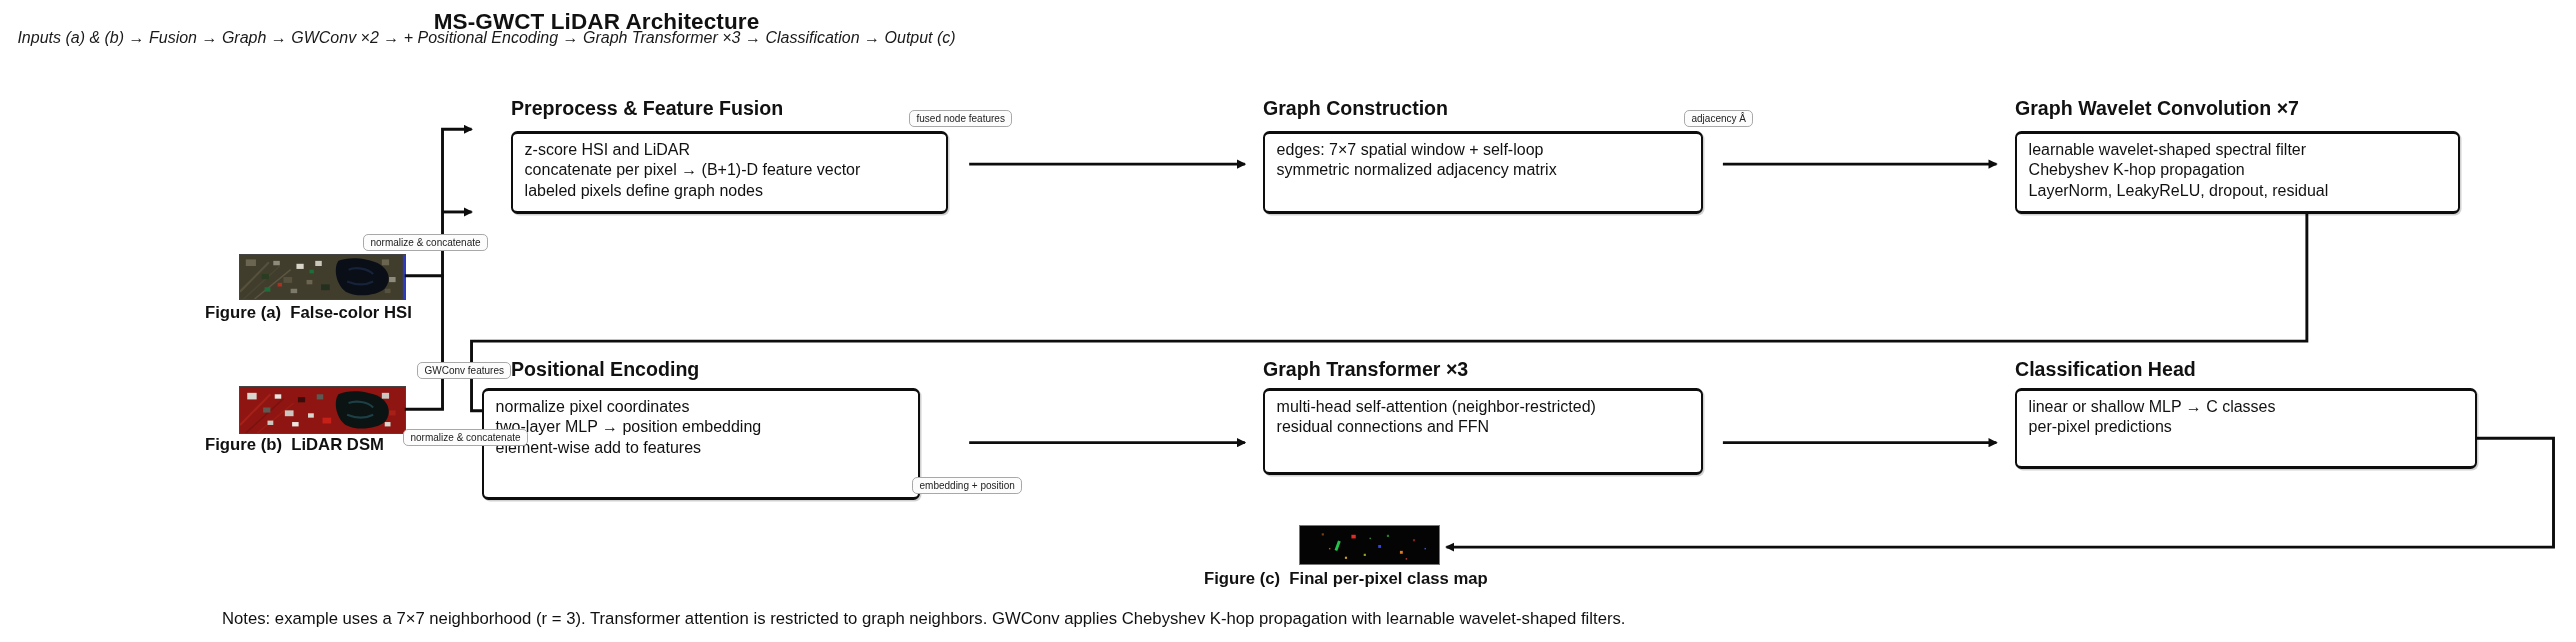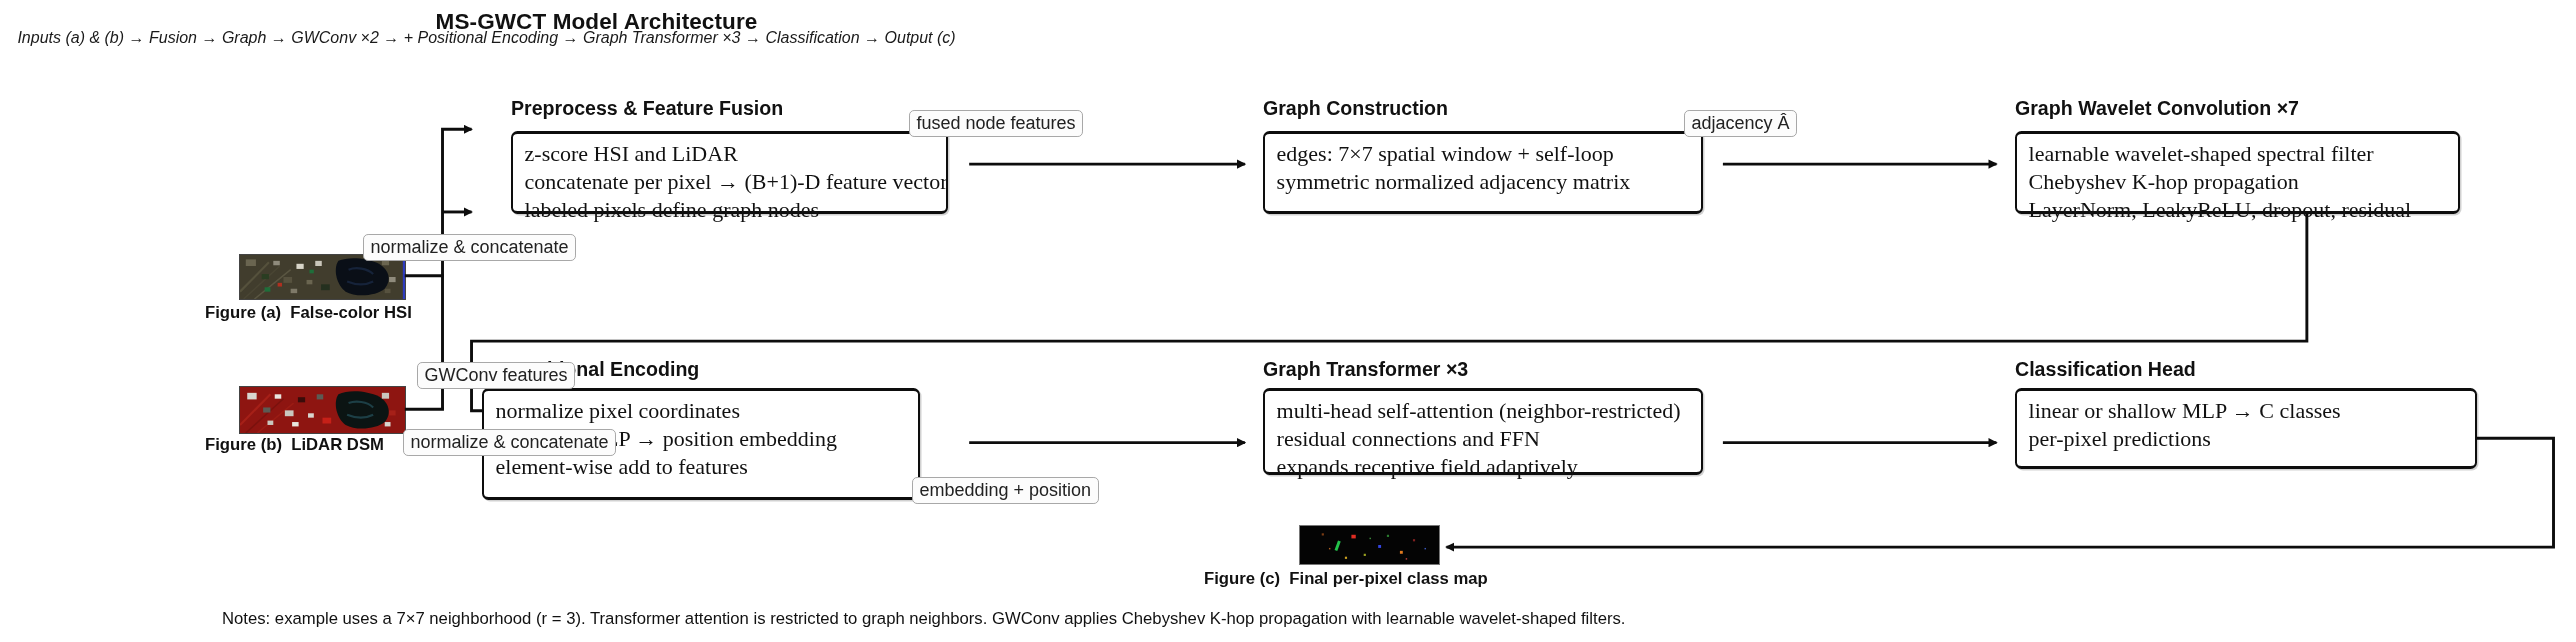--- a/index.html
+++ b/index.html
@@ -9,35 +9,35 @@
   }
   .main-title{position:absolute;left:299px;top:8.7px;width:595px;text-align:center;
     font-size:22.5px;font-weight:bold;letter-spacing:0.1px;}
   .subtitle{position:absolute;left:17.4px;top:29px;font-size:16px;font-style:italic;color:#1a1a1a;}
   .wires{position:absolute;left:0;top:0;width:2576px;height:643px;z-index:2;}
   .wires line,.wires polyline{stroke:#0d0d0d;stroke-width:4;fill:none;}
   .block-title{position:absolute;text-align:left;font-size:19.6px;font-weight:bold;z-index:3;}
   .block{position:absolute;background:#ffffff;border:2.2px solid #0d0d0d;border-top-width:3.6px;
     border-bottom-width:3.6px;border-radius:6.5px;box-sizing:border-box;padding:5.8px 11.6px;z-index:3;
     box-shadow:1.5px 1.5px 0 rgba(0,0,0,.18);}
-  .bl{font-size:22px;line-height:1.28;white-space:nowrap;font-family:Liberation Serif, serif;}
-  .edge-label{position:absolute;font-size:18px;padding:1.5px 6.5px 2.2px;border:1.5px solid #a8a8a8;
+  .bl{font-size:16px;line-height:1.28;white-space:nowrap;}
+  .edge-label{position:absolute;font-size:10px;padding:1.5px 6.5px 2.2px;border:1.5px solid #a8a8a8;
     border-radius:5.1px;background:#fcfcfc;color:#222;white-space:nowrap;z-index:6;}
   .fig-img{position:absolute;border:0.7px solid #444;z-index:1;}
   .fig-img svg{display:block;}
   .fig-caption{position:absolute;font-size:16.7px;font-weight:bold;
     white-space:pre-wrap;z-index:4;}
   .notes{position:absolute;left:222px;top:609px;font-size:16.7px;color:#111;z-index:3;}
 </style>
 </head>
 <body>
 
 <div class="canvas">
 
-  <div class="main-title">MS-GWCT Model Architecture</div>
+  <div class="main-title">MS-GWCT LiDAR Architecture</div>
   <div class="subtitle">Inputs (a) &amp; (b) → Fusion → Graph → GWConv ×2 → + Positional Encoding → Graph Transformer ×3 → Classification → Output (c)</div>
 
   <svg class="wires" viewBox="0 0 3551 886" xmlns="http://www.w3.org/2000/svg" aria-hidden="true">
     <defs>
       <marker id="ah" viewBox="0 0 10 10" refX="8.5" refY="5" markerWidth="3.2" markerHeight="3.2" orient="auto-start-reverse">
         <path d="M0,0 L10,5 L0,10 z" fill="#0d0d0d"></path>
       </marker>
     </defs>
 
     <line x1="1336" y1="226" x2="1716" y2="226" marker-end="url(#ah)"></line>
@@ -80,21 +80,20 @@
   <div class="block" style="left:482px;top:388px;width:438px;height:112px">
     <div class="bl">normalize pixel coordinates</div>
     <div class="bl">two-layer MLP → position embedding</div>
     <div class="bl">element-wise add to features</div>
   </div>
 
   <div class="block-title" style="left:1263px;top:358px;width:440px">Graph Transformer ×3</div>
   <div class="block" style="left:1263px;top:388px;width:440px;height:87px">
     <div class="bl">multi-head self-attention (neighbor-restricted)</div>
     <div class="bl">residual connections and FFN</div>
-    <div class="bl">expands receptive field adaptively</div>
   </div>
 
   <div class="block-title" style="left:2015px;top:358px;width:445px">Classification Head</div>
   <div class="block" style="left:2015px;top:388px;width:462px;height:81px">
     <div class="bl">linear or shallow MLP → C classes</div>
     <div class="bl">per-pixel predictions</div>
   </div>
 
   <div class="fig-img" style="left:239px;top:254px;width:165px;height:44px">
     <svg width="165" height="44" viewBox="0 0 228 60" preserveAspectRatio="none">

